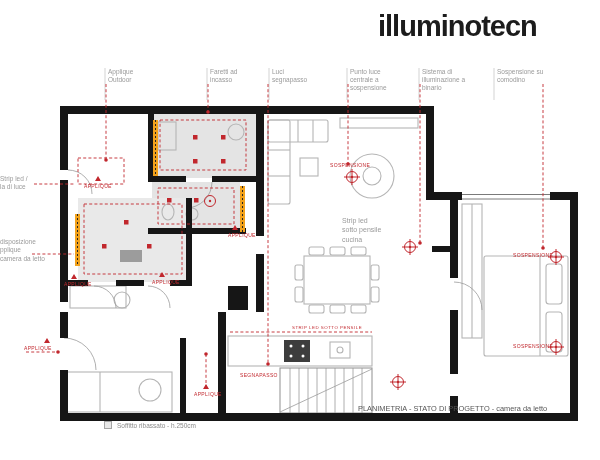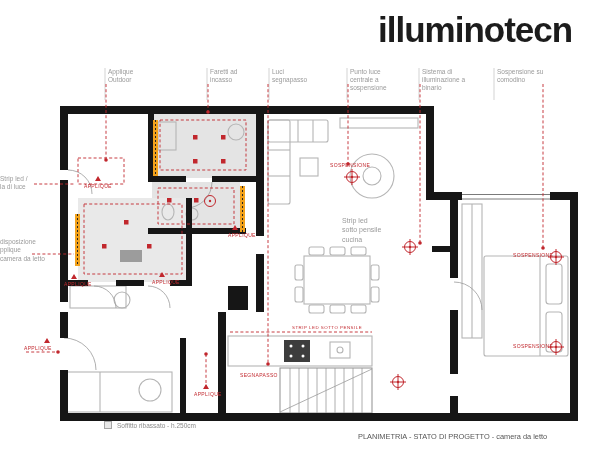--- a/index.html
+++ b/index.html
@@ -1,28 +1,28 @@
 <!DOCTYPE html>
 <html><head>
 <meta charset="utf-8">
 <style>
   *{margin:0;padding:0;box-sizing:border-box}
   html,body{width:600px;height:460px;background:#fff;font-family:"Liberation Sans",sans-serif;}
   #screen{position:relative;width:600px;height:460px;overflow:hidden;background:#fff}
   #plan-svg{position:absolute;left:0;top:0}
-  .logo{position:absolute;left:378px;top:10px;font-size:35px;font-weight:700;color:#1c1c1c;letter-spacing:-1px;white-space:nowrap}
+  .logo{position:absolute;left:378px;top:10px;font-size:29px;font-weight:700;color:#1c1c1c;letter-spacing:-1px;white-space:nowrap}
   .anno-top{position:absolute;font-size:6.5px;line-height:1.25;color:#9a9a9a;white-space:pre-line}
   .anno-left{position:absolute;font-size:6.5px;line-height:1.3;color:#9a9a9a;white-space:pre-line}
   .red-label{position:absolute;font-size:5px;color:#c1272d;letter-spacing:.35px;white-space:nowrap}
   .red-label.small{font-size:4.4px;letter-spacing:.5px}
   .gray-plan-label{position:absolute;font-size:7px;color:#9a9a9a;line-height:1.35;white-space:pre-line}
   .legend{position:absolute;left:104px;top:421px;display:flex;align-items:center;gap:5px}
   .legend-swatch{width:8px;height:8px;border:1px solid #a5a5a5;background:#e8e8e8}
   .legend-text{font-size:6.5px;color:#8a8a8a}
-  .footer{position:absolute;left:358px;top:432px;font-size:7.4px;color:#555}
+  .footer{position:absolute;left:358px;top:404px;font-size:7.4px;color:#555}
 </style>
 </head>
 <body>
 
 <div id="screen">
 
   <svg id="plan-svg" width="600" height="460" viewBox="0 0 600 460">
     <defs>
       <g id="soso" stroke="#c1272d" stroke-width="1" fill="none">
         <circle r="5.5"></circle>

